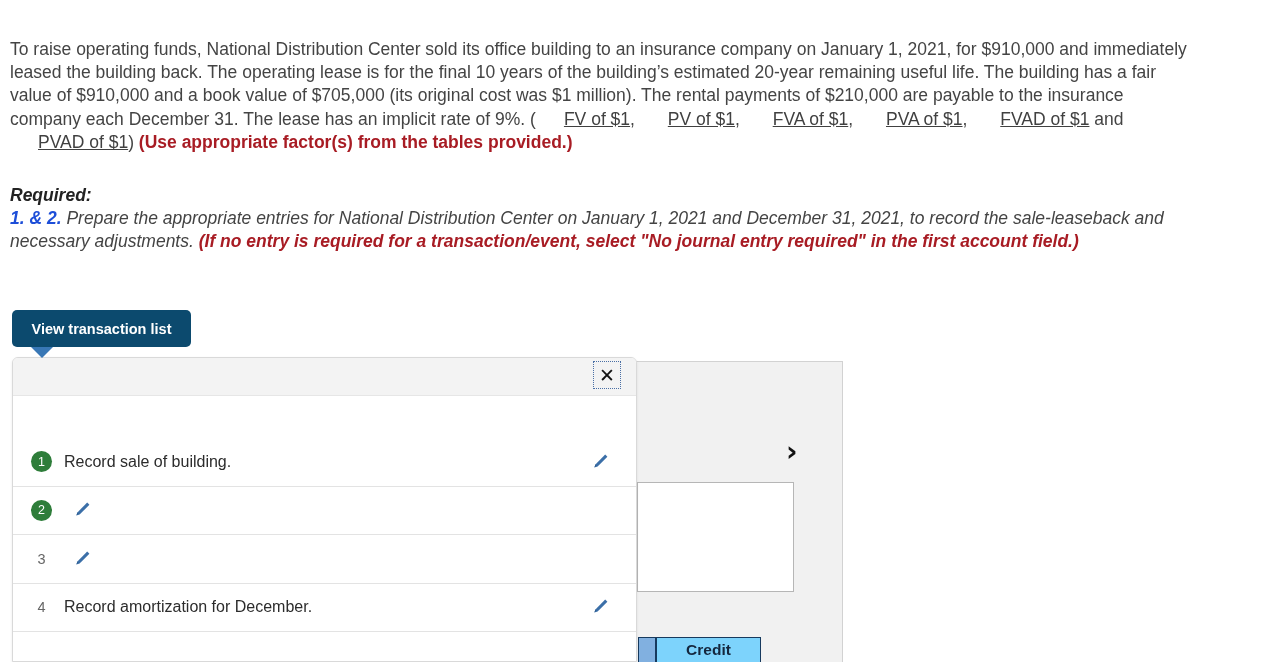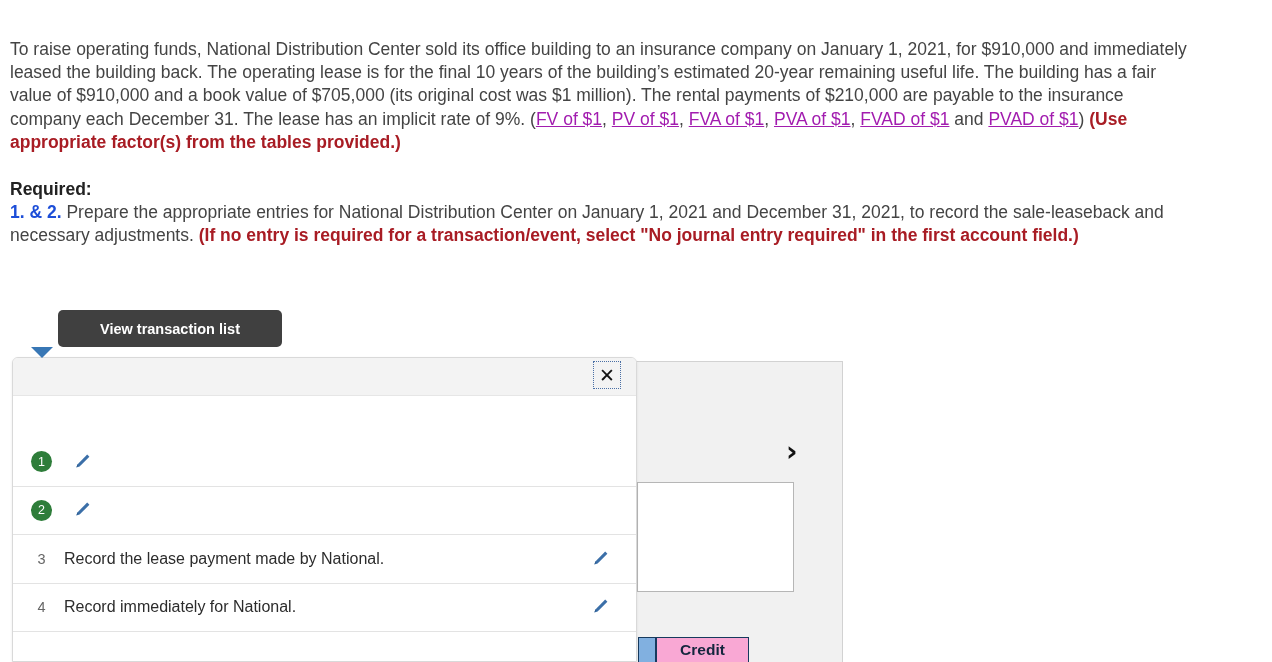--- a/index.html
+++ b/index.html
@@ -21,37 +21,39 @@
     position: absolute;
     left: 10px;
     top: 38px;
     width: 1180px;
     font-size: 17.5px;
     line-height: 23.2px;
     color: #444444;
   }
   .problem a,
   .tablelink {
-    color: #a21caf;
+    color: #404040;
     text-decoration: underline;
     cursor: pointer;
+    margin-left: 28px;
   }
   .redbold {
     color: #a81c24;
     font-weight: bold;
   }
 
   .required-block {
     position: absolute;
     left: 10px;
-    top: 178px;
+    top: 184px;
     width: 1180px;
     font-size: 17.5px;
     line-height: 23.2px;
     color: #444444;
+    font-style: italic;
   }
   .required-head {
     font-weight: bold;
     color: #222222;
   }
   .num-bold {
     font-weight: bold;
     color: #1d4ed8;
   }
 
@@ -94,51 +96,50 @@
     height: 26px;
     display: flex;
   }
   .je-credit-spacer {
     width: 18px;
     background: #81b0e0;
     border: 1px solid #173a5e;
     box-sizing: border-box;
   }
   .je-credit-cell {
-    width: 93px;
-    background: #f9a8d4;
+    width: 105px;
+    background: #7dd3fc;
     border: 1px solid #173a5e;
     box-sizing: border-box;
     color: #14263d;
     font-weight: bold;
     font-size: 15.5px;
     display: flex;
     align-items: center;
     justify-content: center;
   }
 
   
   .view-btn {
     position: absolute;
     left: 12px;
     top: 310px;
-    width: 224px;
+    width: 179px;
     height: 37px;
-    background: #404040;
+    background: #0c4a6e;
     border-radius: 5px;
     color: #ffffff;
     font-weight: bold;
     font-size: 14.5px;
     display: flex;
     align-items: center;
     justify-content: center;
     cursor: pointer;
     border: none;
     box-sizing: border-box;
-    margin-left: 46px;
   }
 
   
   .txn-popup {
     position: absolute;
     left: 12px;
     top: 357px;
     width: 625px;
     height: 305px;
     background: #ffffff;
@@ -262,52 +263,52 @@
 <div class="txn-caret"></div>
 
 <div class="txn-popup">
   <div class="txn-header">
     <button class="txn-close">✕</button>
   </div>
   <div class="txn-spacer"></div>
 
   <div class="txn-row">
     <div class="txn-badge">1</div>
+    <div class="txn-label">Record sale of building.</div>
     <div class="pencil">
       <svg width="20" height="20" viewBox="0 0 20 20" aria-hidden="true">
         <path d="M15.2 2.6 L17.4 4.8 L7.6 14.6 L4.4 15.6 L5.4 12.4 Z" fill="#3b6fa8"></path>
         <path d="M4.4 15.6 L5.4 12.4 L6.6 13.6 Z" fill="#2f5d8f"></path>
       </svg>
     </div>
   </div>
 
   <div class="txn-row">
     <div class="txn-badge">2</div>
     <div class="pencil">
       <svg width="20" height="20" viewBox="0 0 20 20" aria-hidden="true">
         <path d="M15.2 2.6 L17.4 4.8 L7.6 14.6 L4.4 15.6 L5.4 12.4 Z" fill="#3b6fa8"></path>
         <path d="M4.4 15.6 L5.4 12.4 L6.6 13.6 Z" fill="#2f5d8f"></path>
       </svg>
     </div>
   </div>
 
   <div class="txn-row">
     <div class="txn-badge plain">3</div>
-    <div class="txn-label">Record the lease payment made by National.</div>
     <div class="pencil">
       <svg width="20" height="20" viewBox="0 0 20 20" aria-hidden="true">
         <path d="M15.2 2.6 L17.4 4.8 L7.6 14.6 L4.4 15.6 L5.4 12.4 Z" fill="#3b6fa8"></path>
         <path d="M4.4 15.6 L5.4 12.4 L6.6 13.6 Z" fill="#2f5d8f"></path>
       </svg>
     </div>
   </div>
 
   <div class="txn-row">
     <div class="txn-badge plain">4</div>
-    <div class="txn-label">Record immediately for National.</div>
+    <div class="txn-label">Record amortization for December.</div>
     <div class="pencil">
       <svg width="20" height="20" viewBox="0 0 20 20" aria-hidden="true">
         <path d="M15.2 2.6 L17.4 4.8 L7.6 14.6 L4.4 15.6 L5.4 12.4 Z" fill="#3b6fa8"></path>
         <path d="M4.4 15.6 L5.4 12.4 L6.6 13.6 Z" fill="#2f5d8f"></path>
       </svg>
     </div>
   </div>
 
   <div class="txn-row-empty"></div>
 </div>

